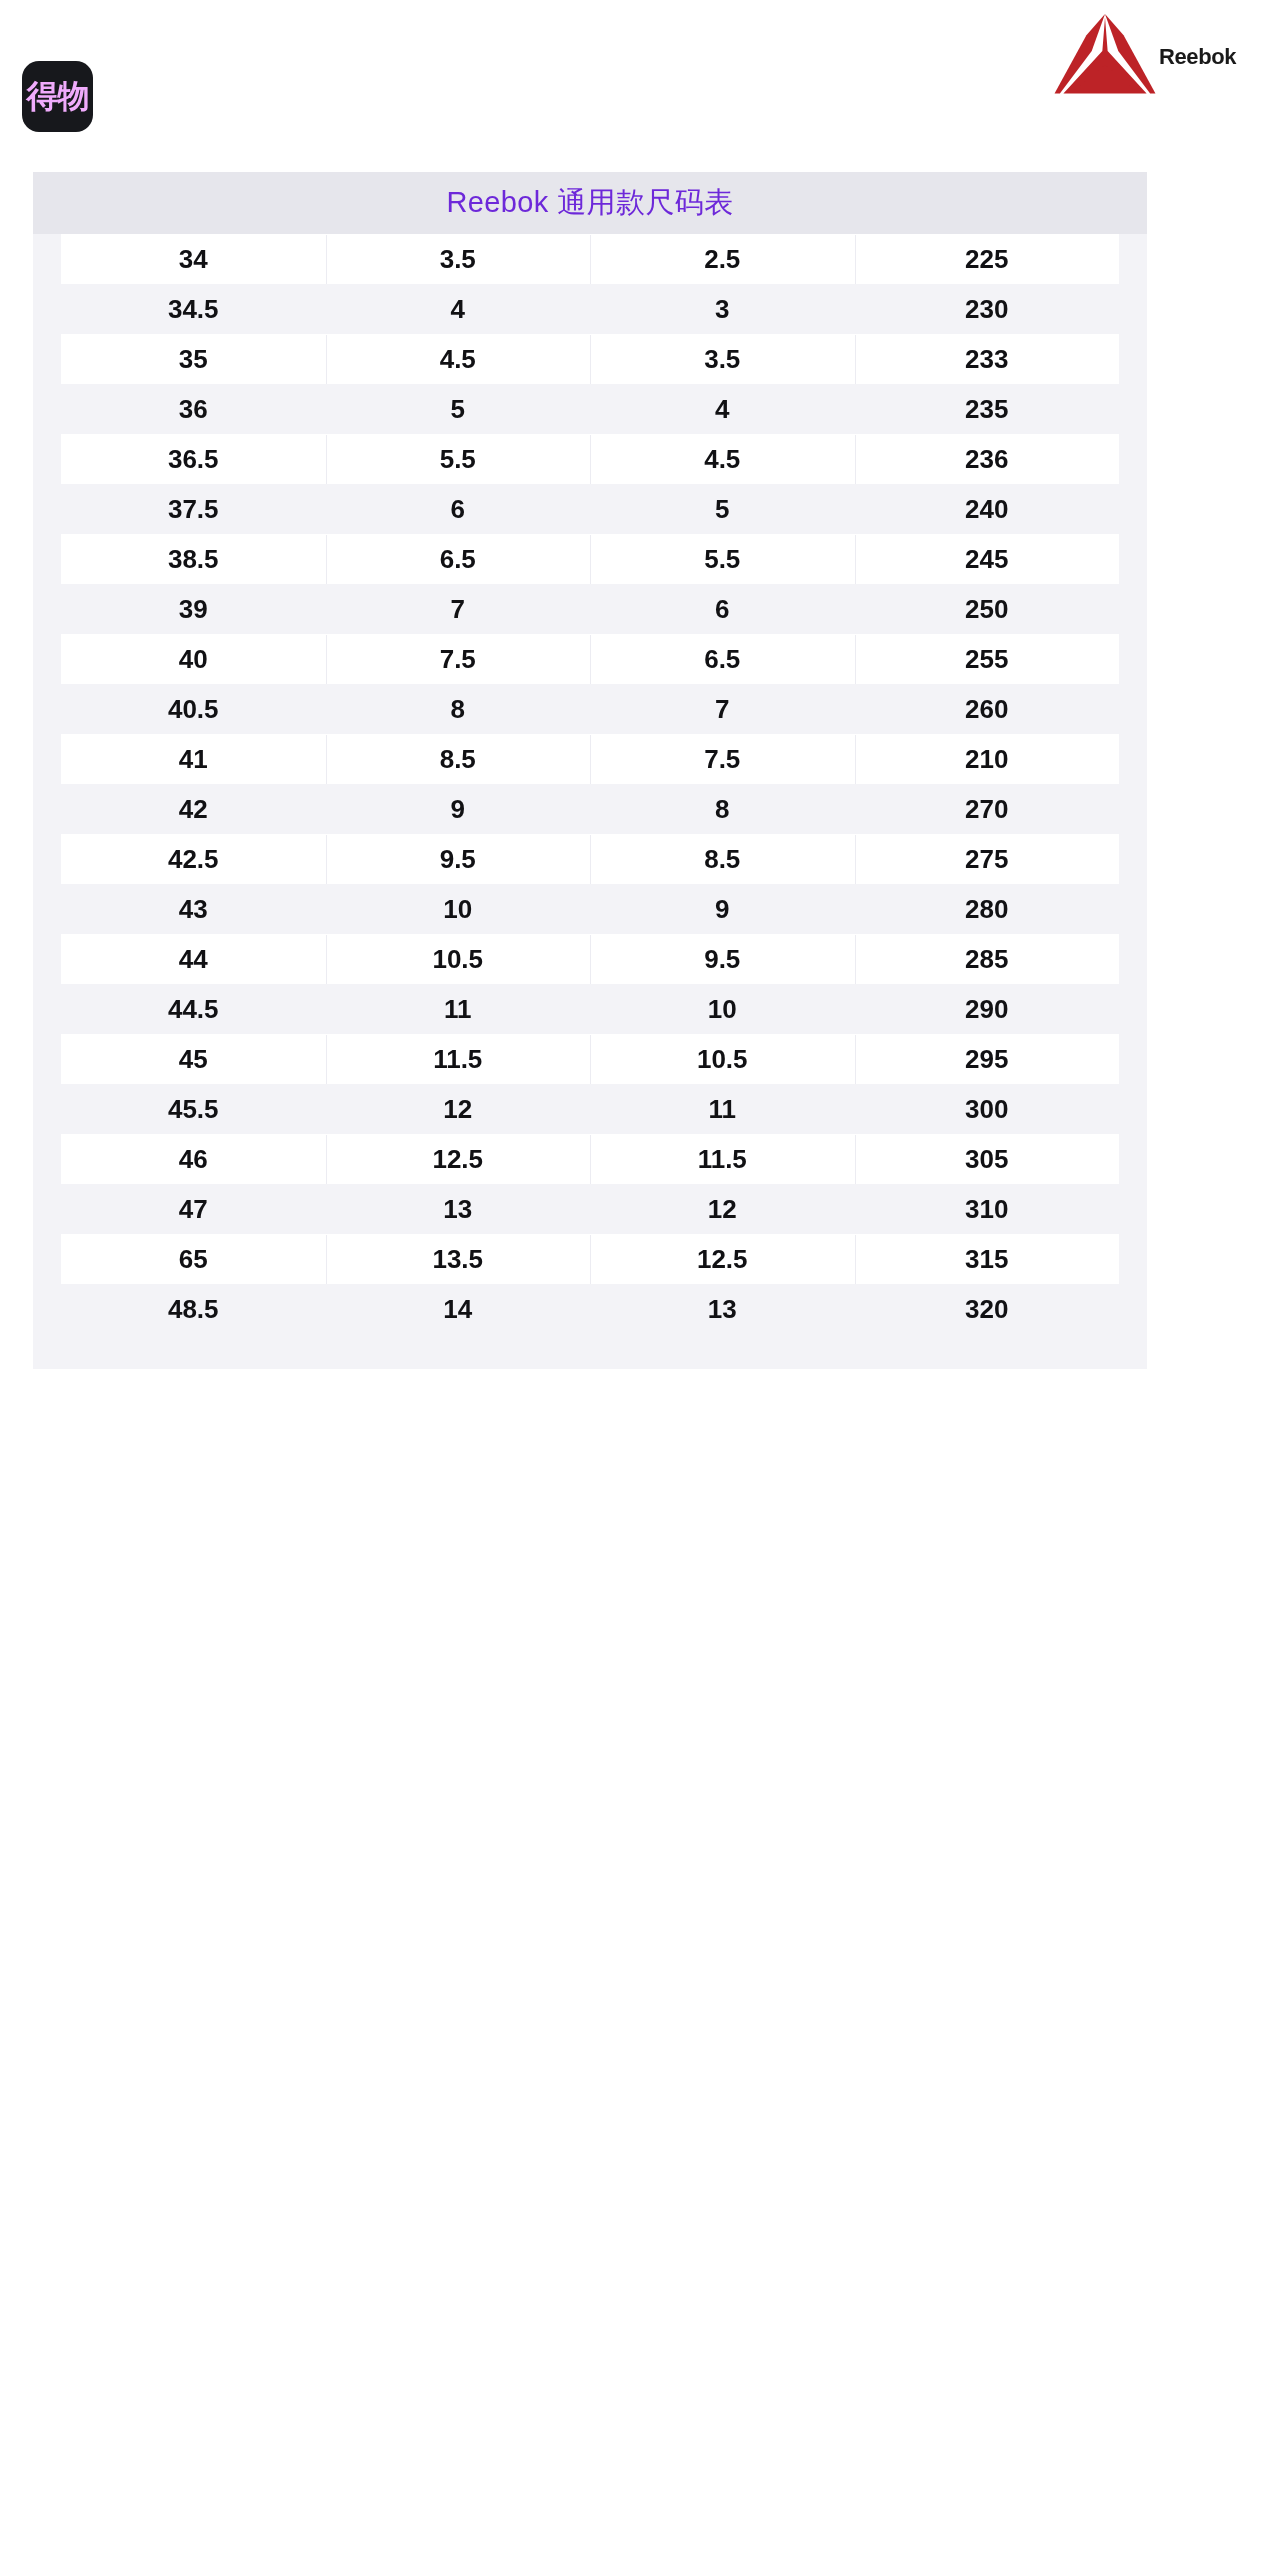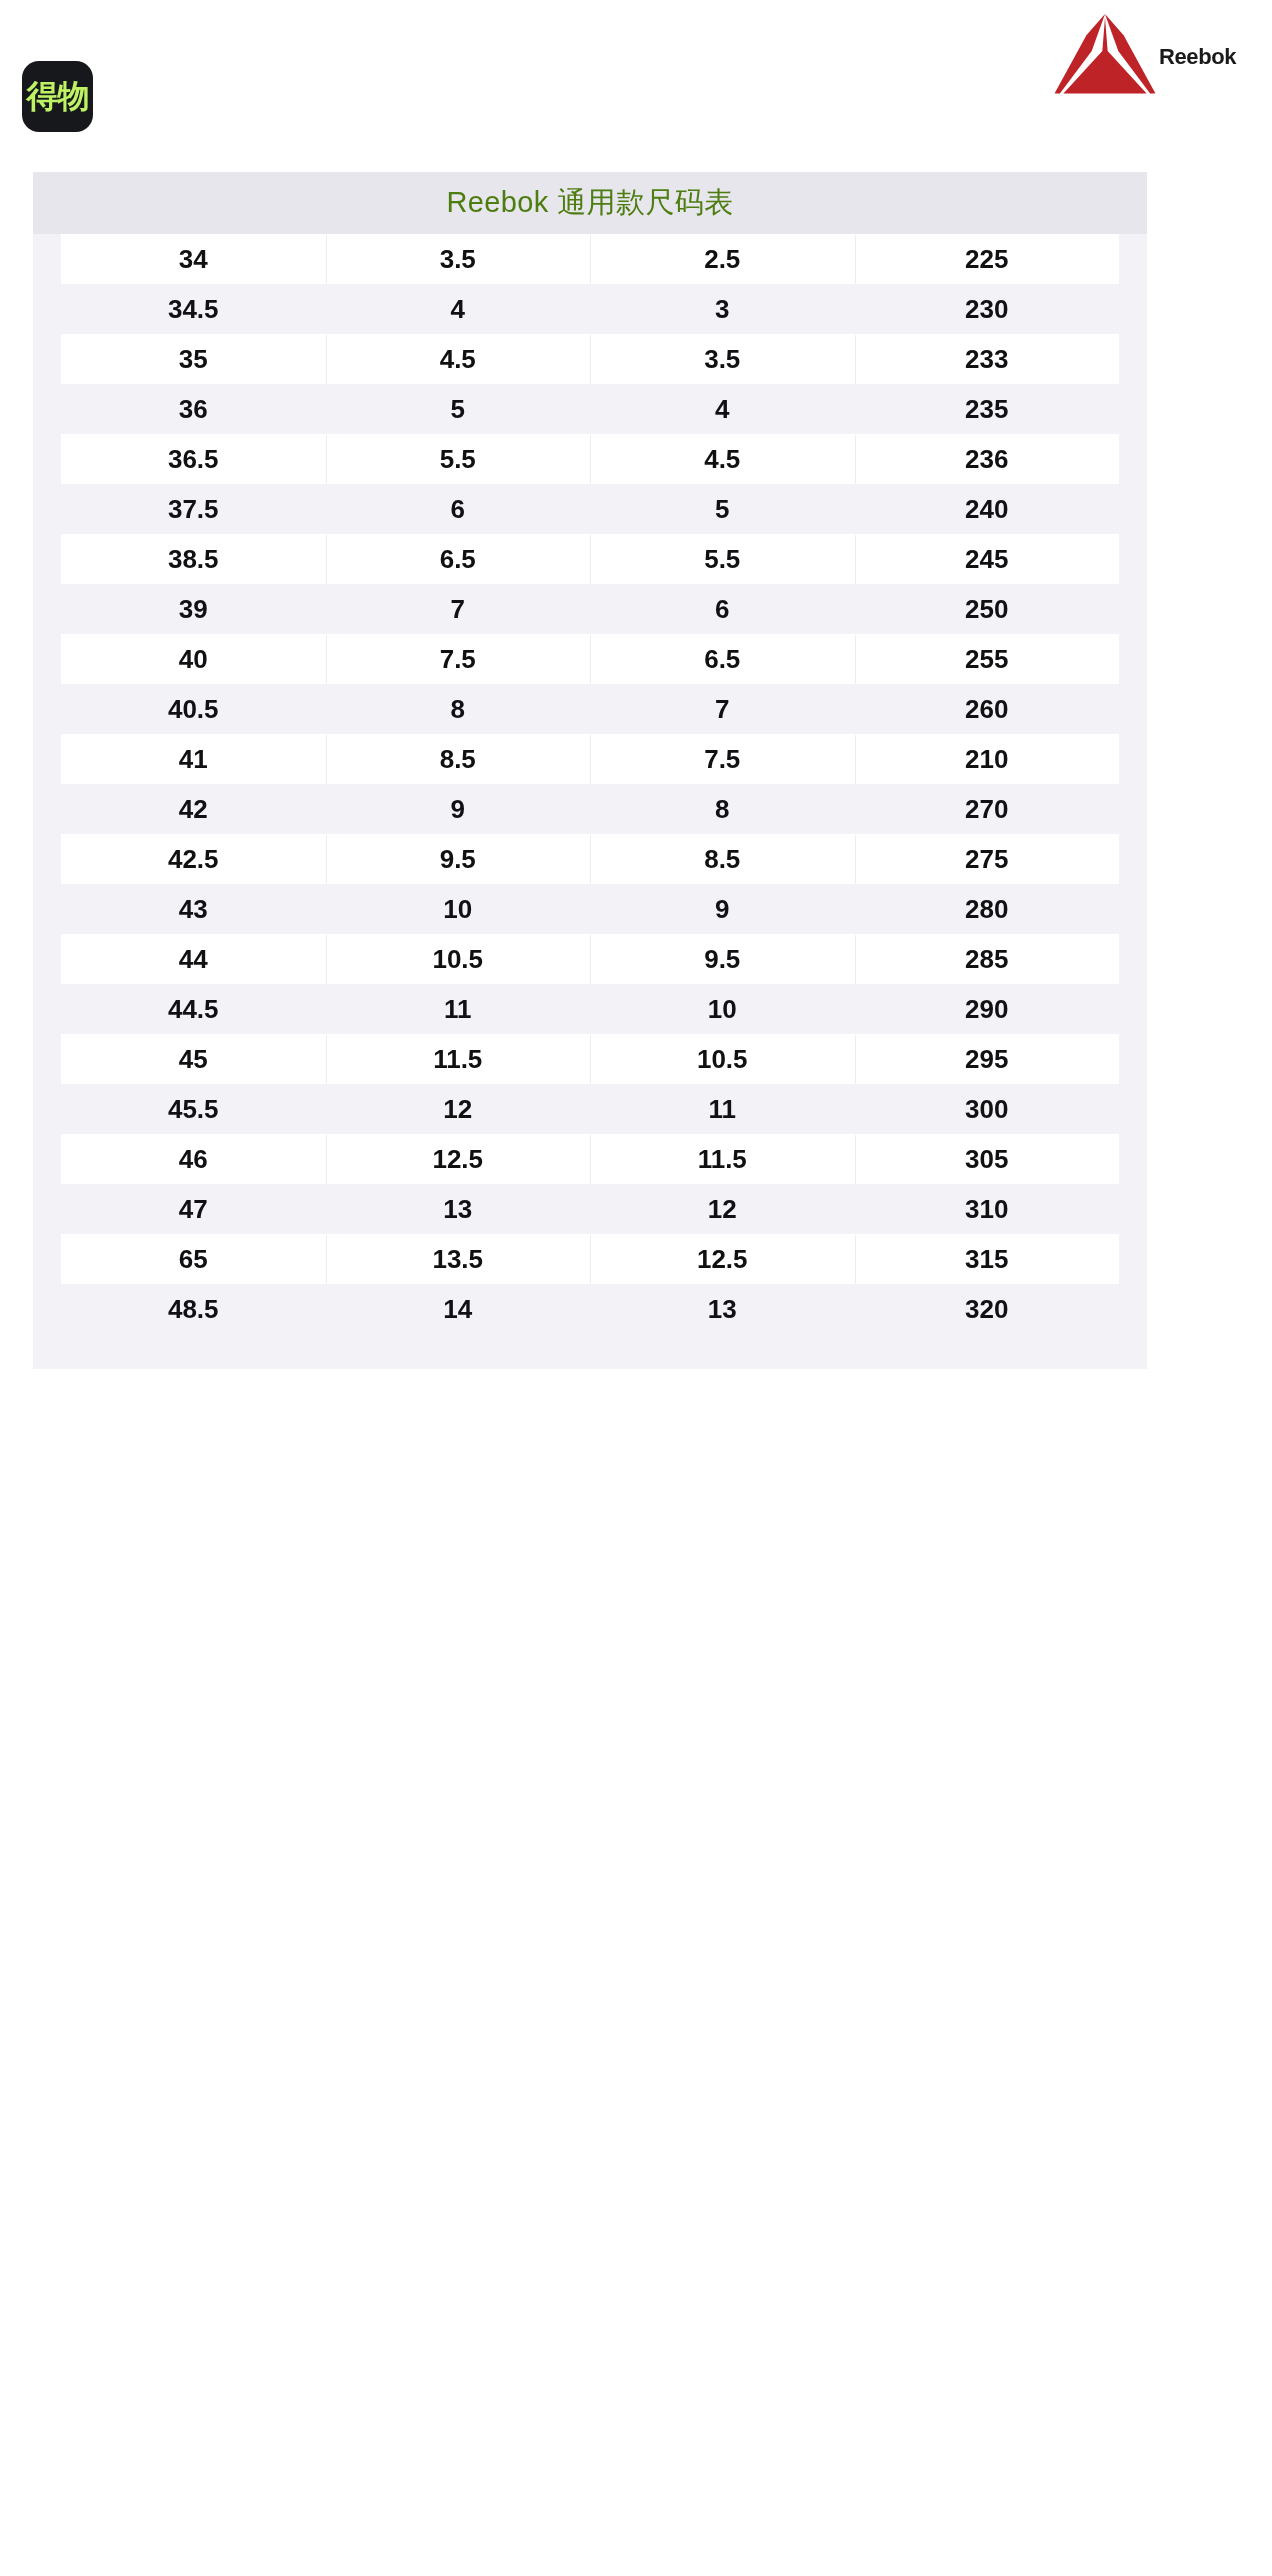--- a/index.html
+++ b/index.html
@@ -37,21 +37,21 @@
     height: 71px;
     border-radius: 17px;
     background: #17181c;
     display: flex;
     align-items: center;
     justify-content: center;
     flex: 0 0 auto;
   }
 
   .brand-badge-text {
-    color: #bef264;
+    color: #f0abfc;
     font-size: 32px;
     font-weight: 700;
     letter-spacing: -0.9px;
     line-height: 1;
     font-family: "DejaVu Sans", "Liberation Sans", sans-serif;
   }
 
   .page-title {
     margin-left: 13.3px;
     font-size: 52px;
@@ -94,21 +94,21 @@
   }
 
   .table-title {
     background: #e6e6ec;
     height: 62px;
     display: flex;
     align-items: center;
     justify-content: center;
     font-size: 29px;
     font-weight: 400;
-    color: #4d7c0f;
+    color: #6d28d9;
     letter-spacing: 0.4px;
   }
 
   .table-headrow {
     background: #f3f3f7;
     display: flex;
     height: 87px;
     align-items: center;
   }
 

